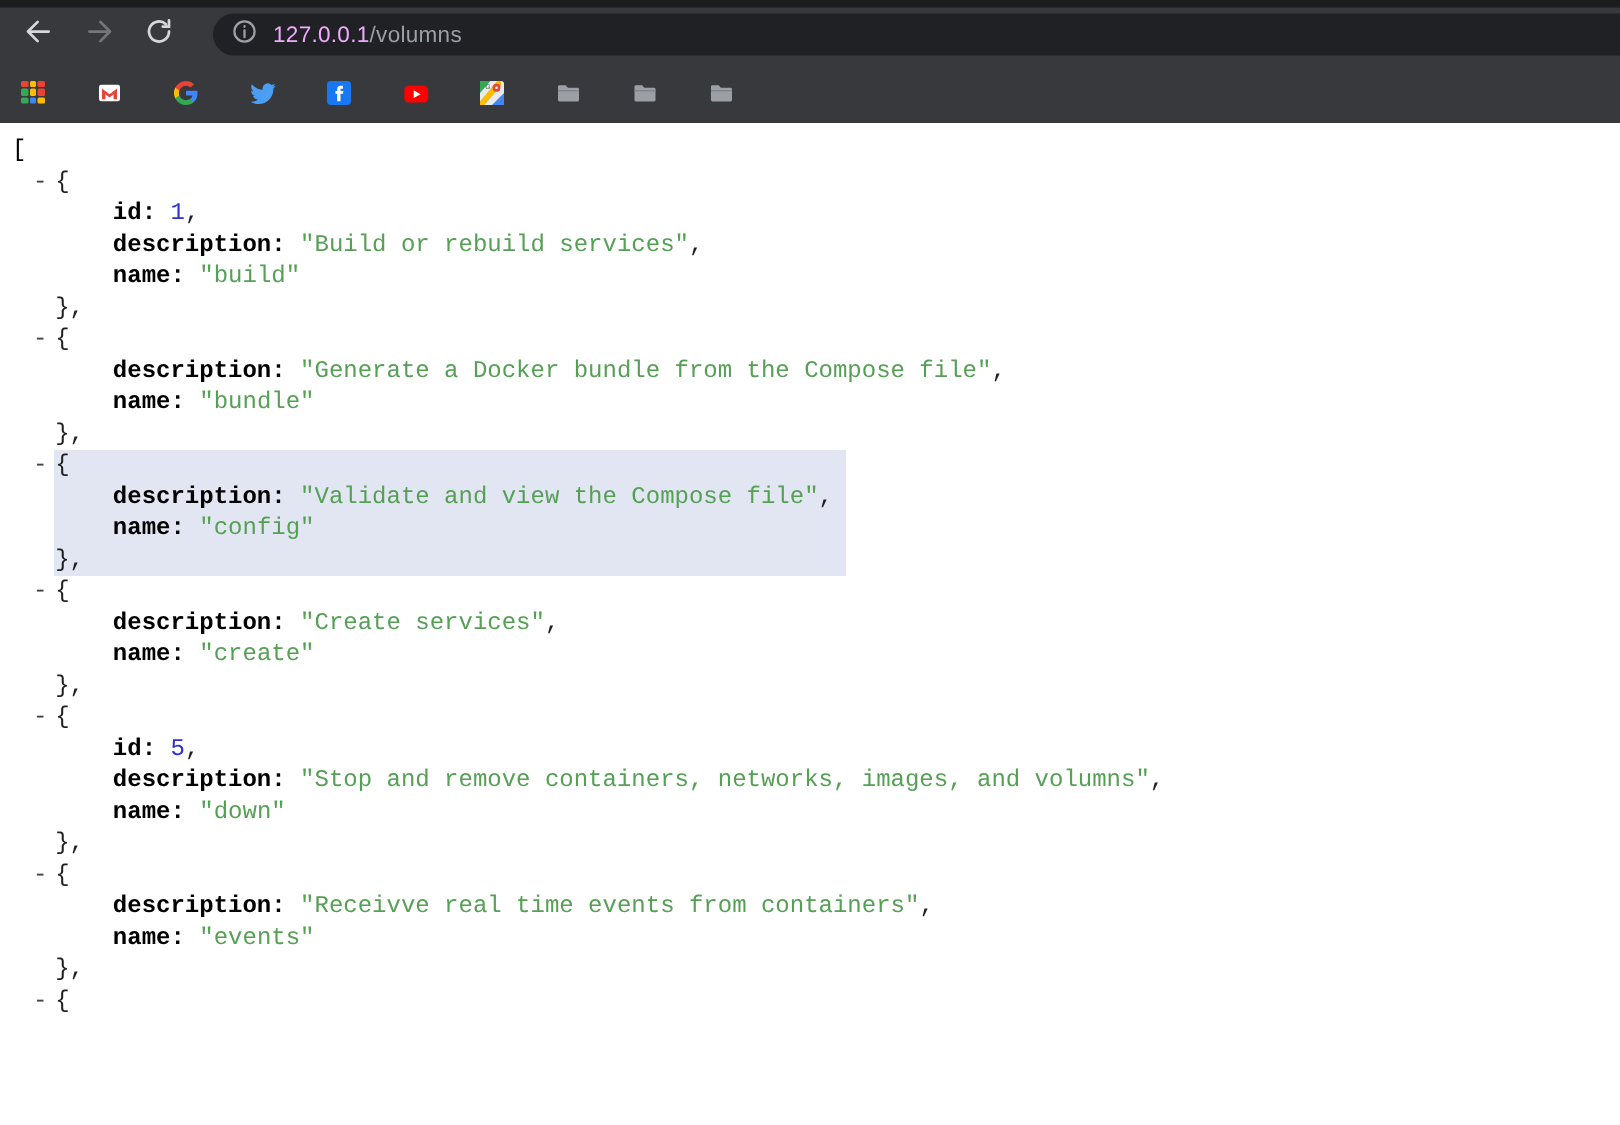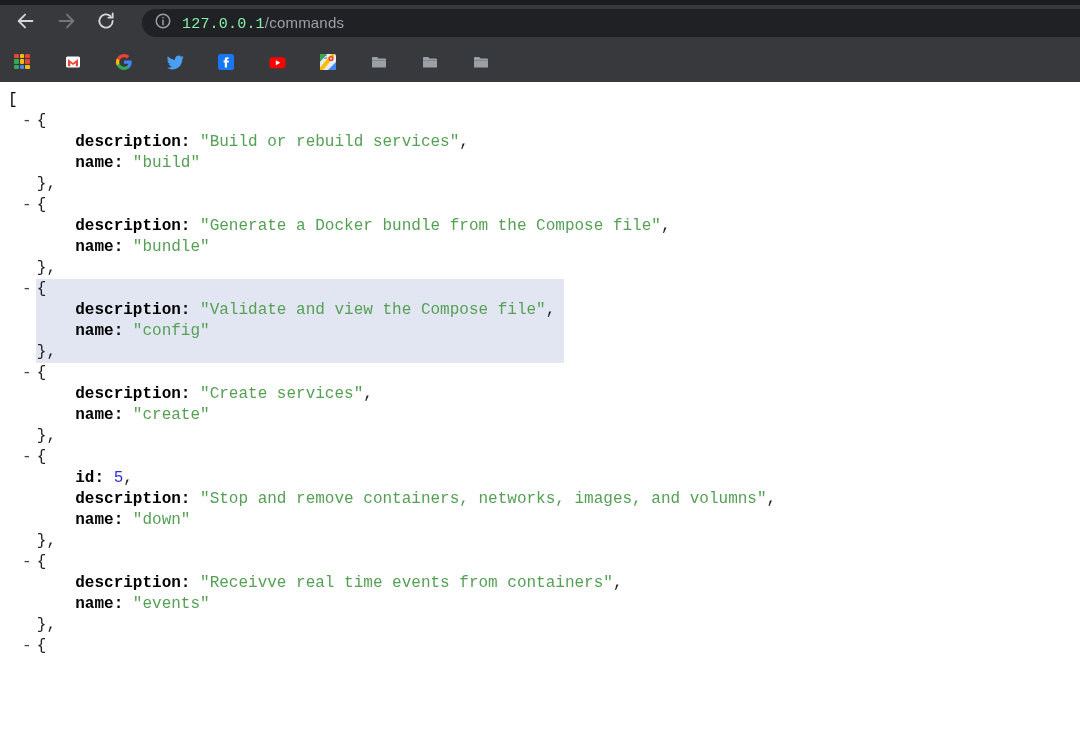--- a/index.html
+++ b/index.html
@@ -8,21 +8,21 @@
 
   
   .chrome { width:1080px; height:82px; background:#38393d; position:relative; }
   .top-strip { height:5px; width:100%; background:#1b1c1e; }
   .toolbar { height:36px; display:flex; align-items:center; padding-left:10px; }
   .nav-btn { width:32px; height:30px; display:flex; align-items:center; justify-content:center;
              flex:0 0 auto; cursor:pointer; margin-right:8px; }
   .omnibox { flex:1; height:28px; margin-left:12px; margin-right:-14px; background:#202124;
              border-radius:14px; display:flex; align-items:center; padding-left:12px; }
   .url { font-size:15px; letter-spacing:.2px; margin-left:10px; white-space:nowrap; }
-  .url .host { color:#86efac;font-family:Liberation Mono, monospace; }
+  .url .host { color:#f0abfc; }
   .url .path { color:#9aa0a6; }
 
   .bookmarks { height:41px; display:flex; align-items:center; padding-left:14px;
                gap:28px; overflow:hidden; white-space:nowrap; }
   .bm-item { display:flex; align-items:center; gap:7px; cursor:pointer; flex:0 0 auto; }
   .bm-label { color:#e0e2e6; font-size:13.5px; }
   .bm-icon { width:16px; height:16px; flex:0 0 auto; display:block; }
   .apps-grid { display:grid; grid-template-columns:repeat(3,4.5px); grid-template-rows:repeat(3,4.5px);
                gap:1.2px; width:16px; height:16px; align-content:center; justify-content:center; }
   .apps-grid i { display:block; border-radius:1px; }
@@ -74,21 +74,21 @@
       </span>
     </div>
     <div class="omnibox">
       <span>
         <svg width="18" height="18" viewBox="0 0 24 24" fill="none" stroke="#9aa0a6" stroke-width="2">
           <circle cx="12" cy="12" r="9"></circle>
           <path d="M12 11v6" stroke-linecap="round"></path>
           <path d="M12 7.2v.6" stroke-linecap="round"></path>
         </svg>
       </span>
-      <span class="url"><span class="host">127.0.0.1</span><span class="path">/commands</span></span>
+      <span class="url"><span class="host">127.0.0.1</span><span class="path">/volumns</span></span>
     </div>
   </div>
 
   <div class="bookmarks" id="bookmarks">
       <span class="bm-item">
         <span class="apps-grid bm-icon">
           <i style="background:#ea4335"></i>
           <i style="background:#fbbc04"></i>
           <i style="background:#ea4335"></i>
           <i style="background:#34a853"></i>
@@ -187,20 +187,21 @@
         </span>
         <span class="bm-label"></span>
       </span>
     </div>
 </div>
 
 <div class="content" id="json-root">
     <div class="line">[</div>
     <div class="entry">
       <div class="line"><span class="dash">-</span>   <span class="p">{</span></div>
+      <div class="line">       <span class="k">id:</span> <span class="num">1</span><span class="p">,</span></div>
       <div class="line">       <span class="k">description:</span> <span class="str">"Build or rebuild services"</span><span class="p">,</span></div>
       <div class="line">       <span class="k">name:</span> <span class="str">"build"</span><span class="p"></span></div>
       <div class="line">   <span class="p">},</span></div>
     </div>
     <div class="entry">
       <div class="line"><span class="dash">-</span>   <span class="p">{</span></div>
       <div class="line">       <span class="k">description:</span> <span class="str">"Generate a Docker bundle from the Compose file"</span><span class="p">,</span></div>
       <div class="line">       <span class="k">name:</span> <span class="str">"bundle"</span><span class="p"></span></div>
       <div class="line">   <span class="p">},</span></div>
     </div>

